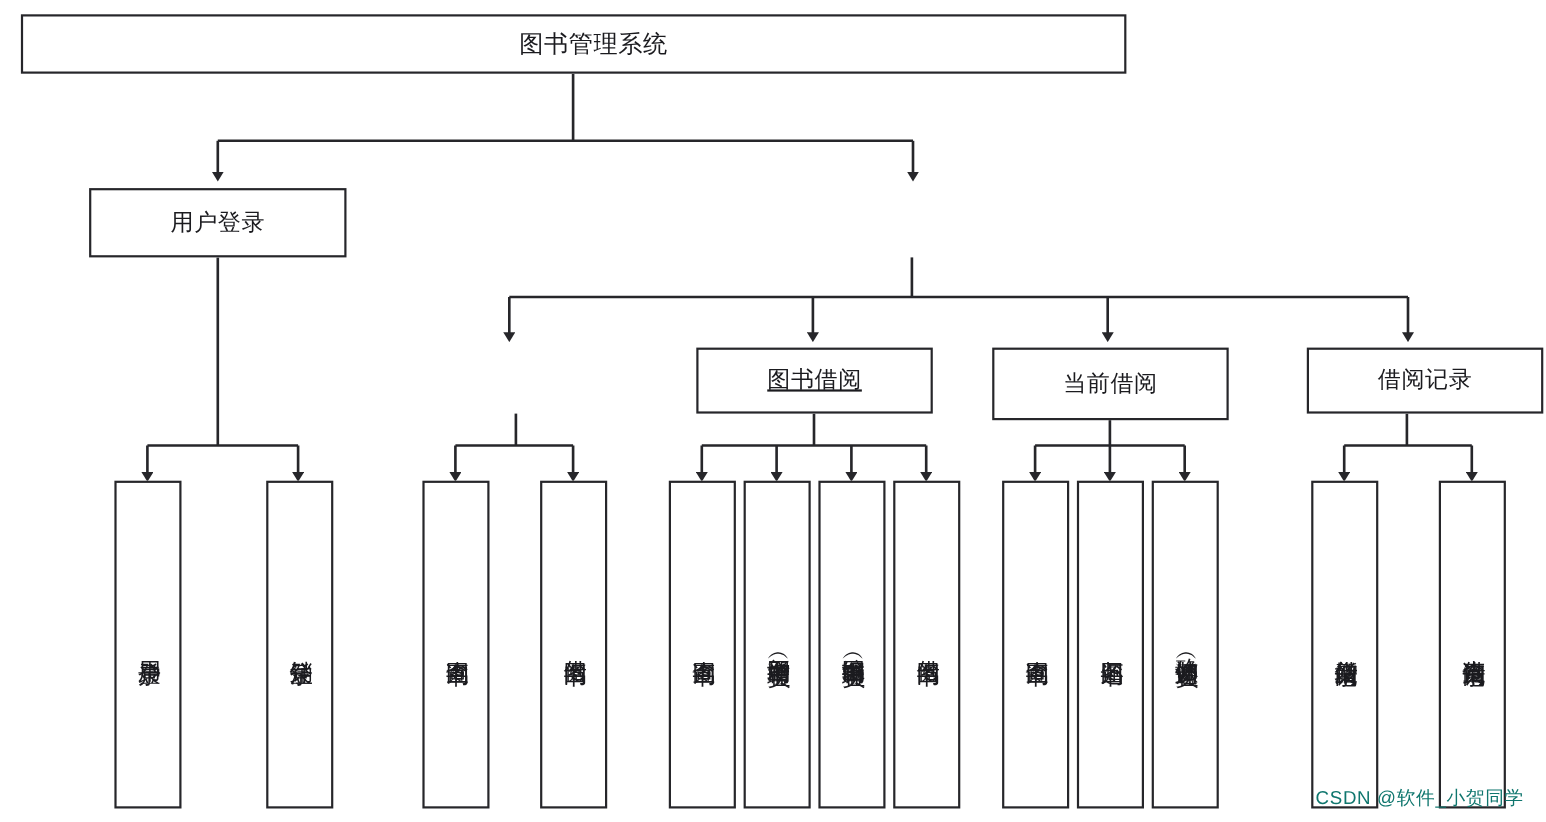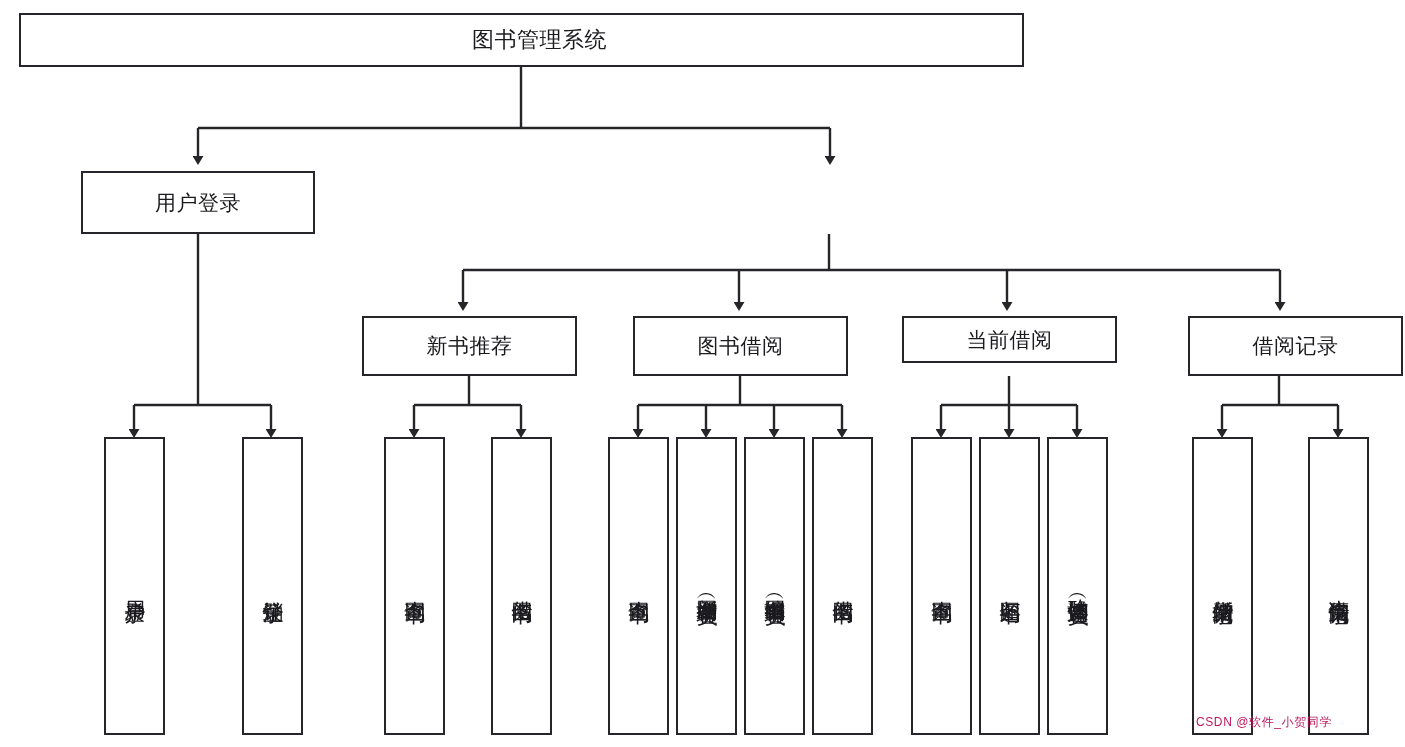--- a/index.html
+++ b/index.html
@@ -54,22 +54,22 @@
   .node.leaf .label {
     writing-mode: vertical-rl;
     text-orientation: upright;
     font-size: 21px;
     line-height: 1.28;
     letter-spacing: 1px;
     white-space: nowrap;
   }
   .watermark {
     position: absolute;
-    font-size: 12px;
-    color: #be185d;
+    font-size: 17px;
+    color: #0f766e;
     letter-spacing: 0.6px;
     white-space: nowrap;
     user-select: none;
   }
 </style>
 </head>
 <body>
 
 <div id="canvas">
 
@@ -124,27 +124,24 @@
   </svg>
 
   <div class="node root" style="left:19px; top:13px; width:1005px; height:54px;padding-left:36px;">
     <span class="label">图书管理系统</span>
   </div>
 
   <div class="node lvl2" style="left:81px; top:171px; width:234px; height:63px;">
     <span class="label">用户登录</span>
   </div>
 
-  <div class="node lvl3" style="left:362px; top:316px; width:215px; height:60px;">
-    <span class="label">新书推荐</span>
-  </div>
-  <div class="node lvl3" style="left:633px; top:316px; width:215px; height:60px;">
+  <div class="node lvl3" style="left:633px; top:316px; width:215px; height:60px;text-decoration:underline;">
     <span class="label">图书借阅</span>
   </div>
-  <div class="node lvl3" style="left:902px; top:316px; width:215px; height:47px;">
+  <div class="node lvl3" style="left:902px; top:316px; width:215px; height:66px;">
     <span class="label">当前借阅</span>
   </div>
   <div class="node lvl3" style="left:1172px; top:316px; width:215px; height:60px;margin-left:16px;">
     <span class="label">借阅记录</span>
   </div>
 
   <div class="node leaf" style="left:104px; top:437px; width:61px; height:298px;">
     <span class="label">用户登录</span>
   </div>
   <div class="node leaf" style="left:242px; top:437px; width:61px; height:298px;">

